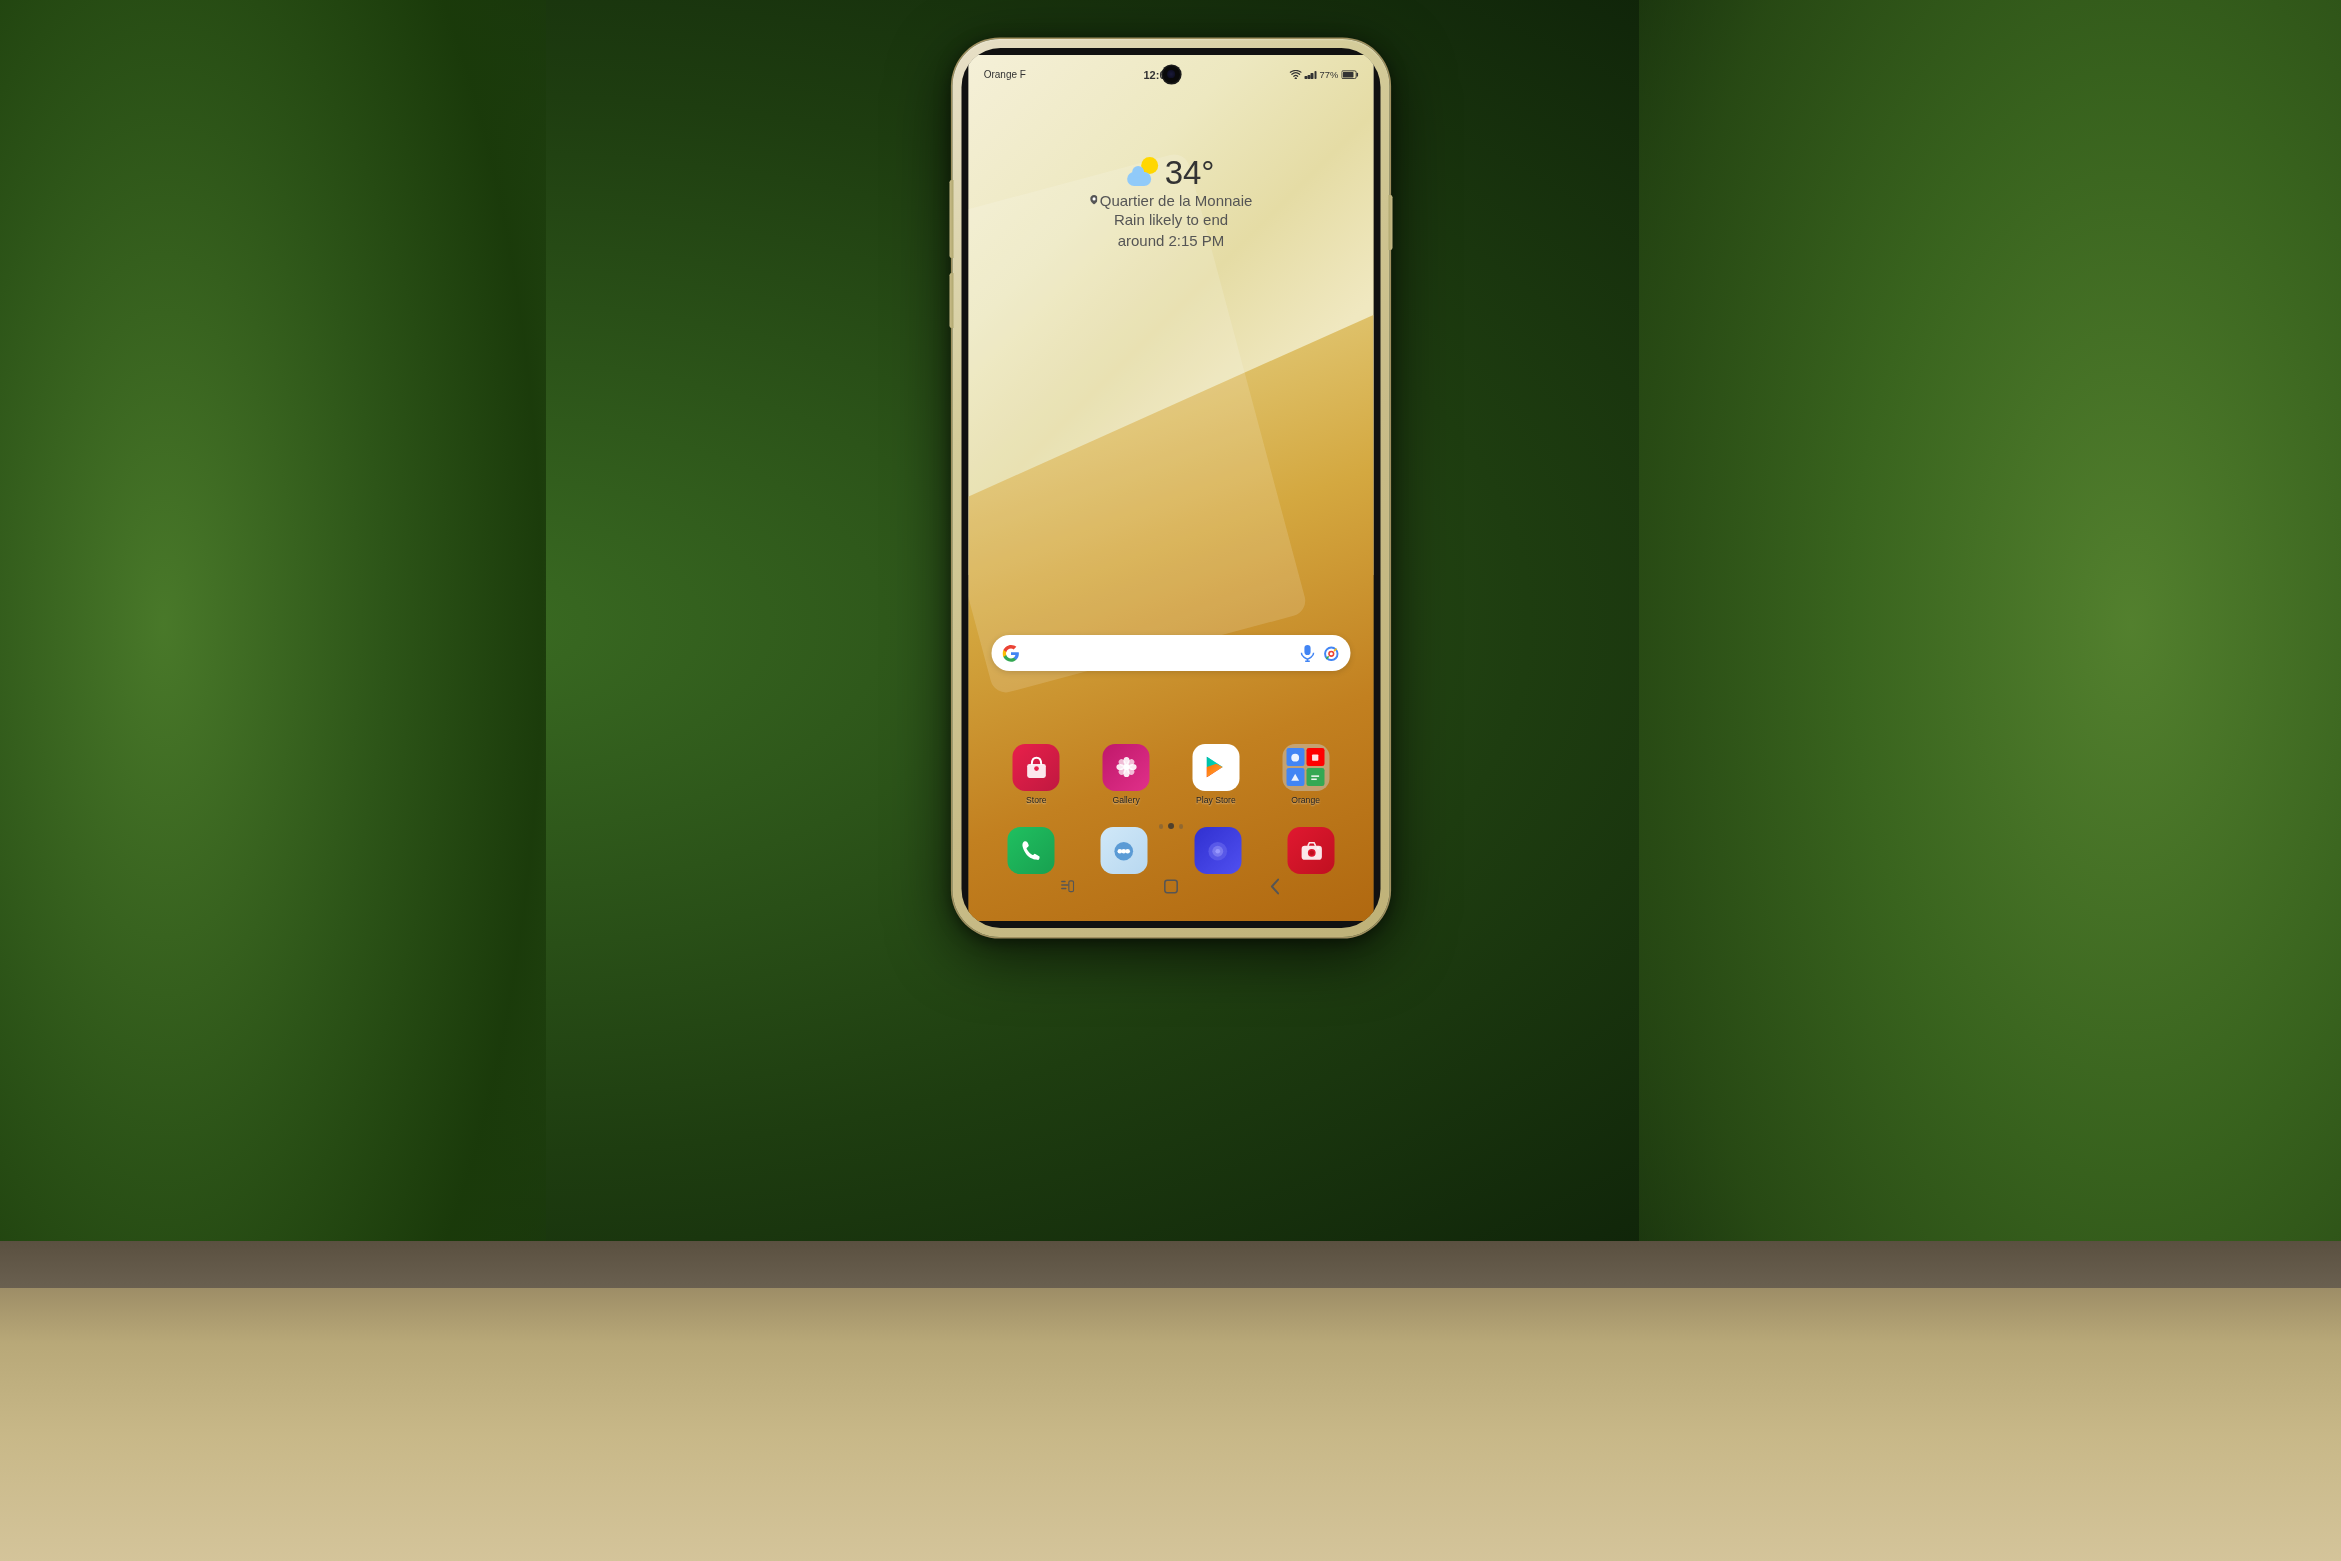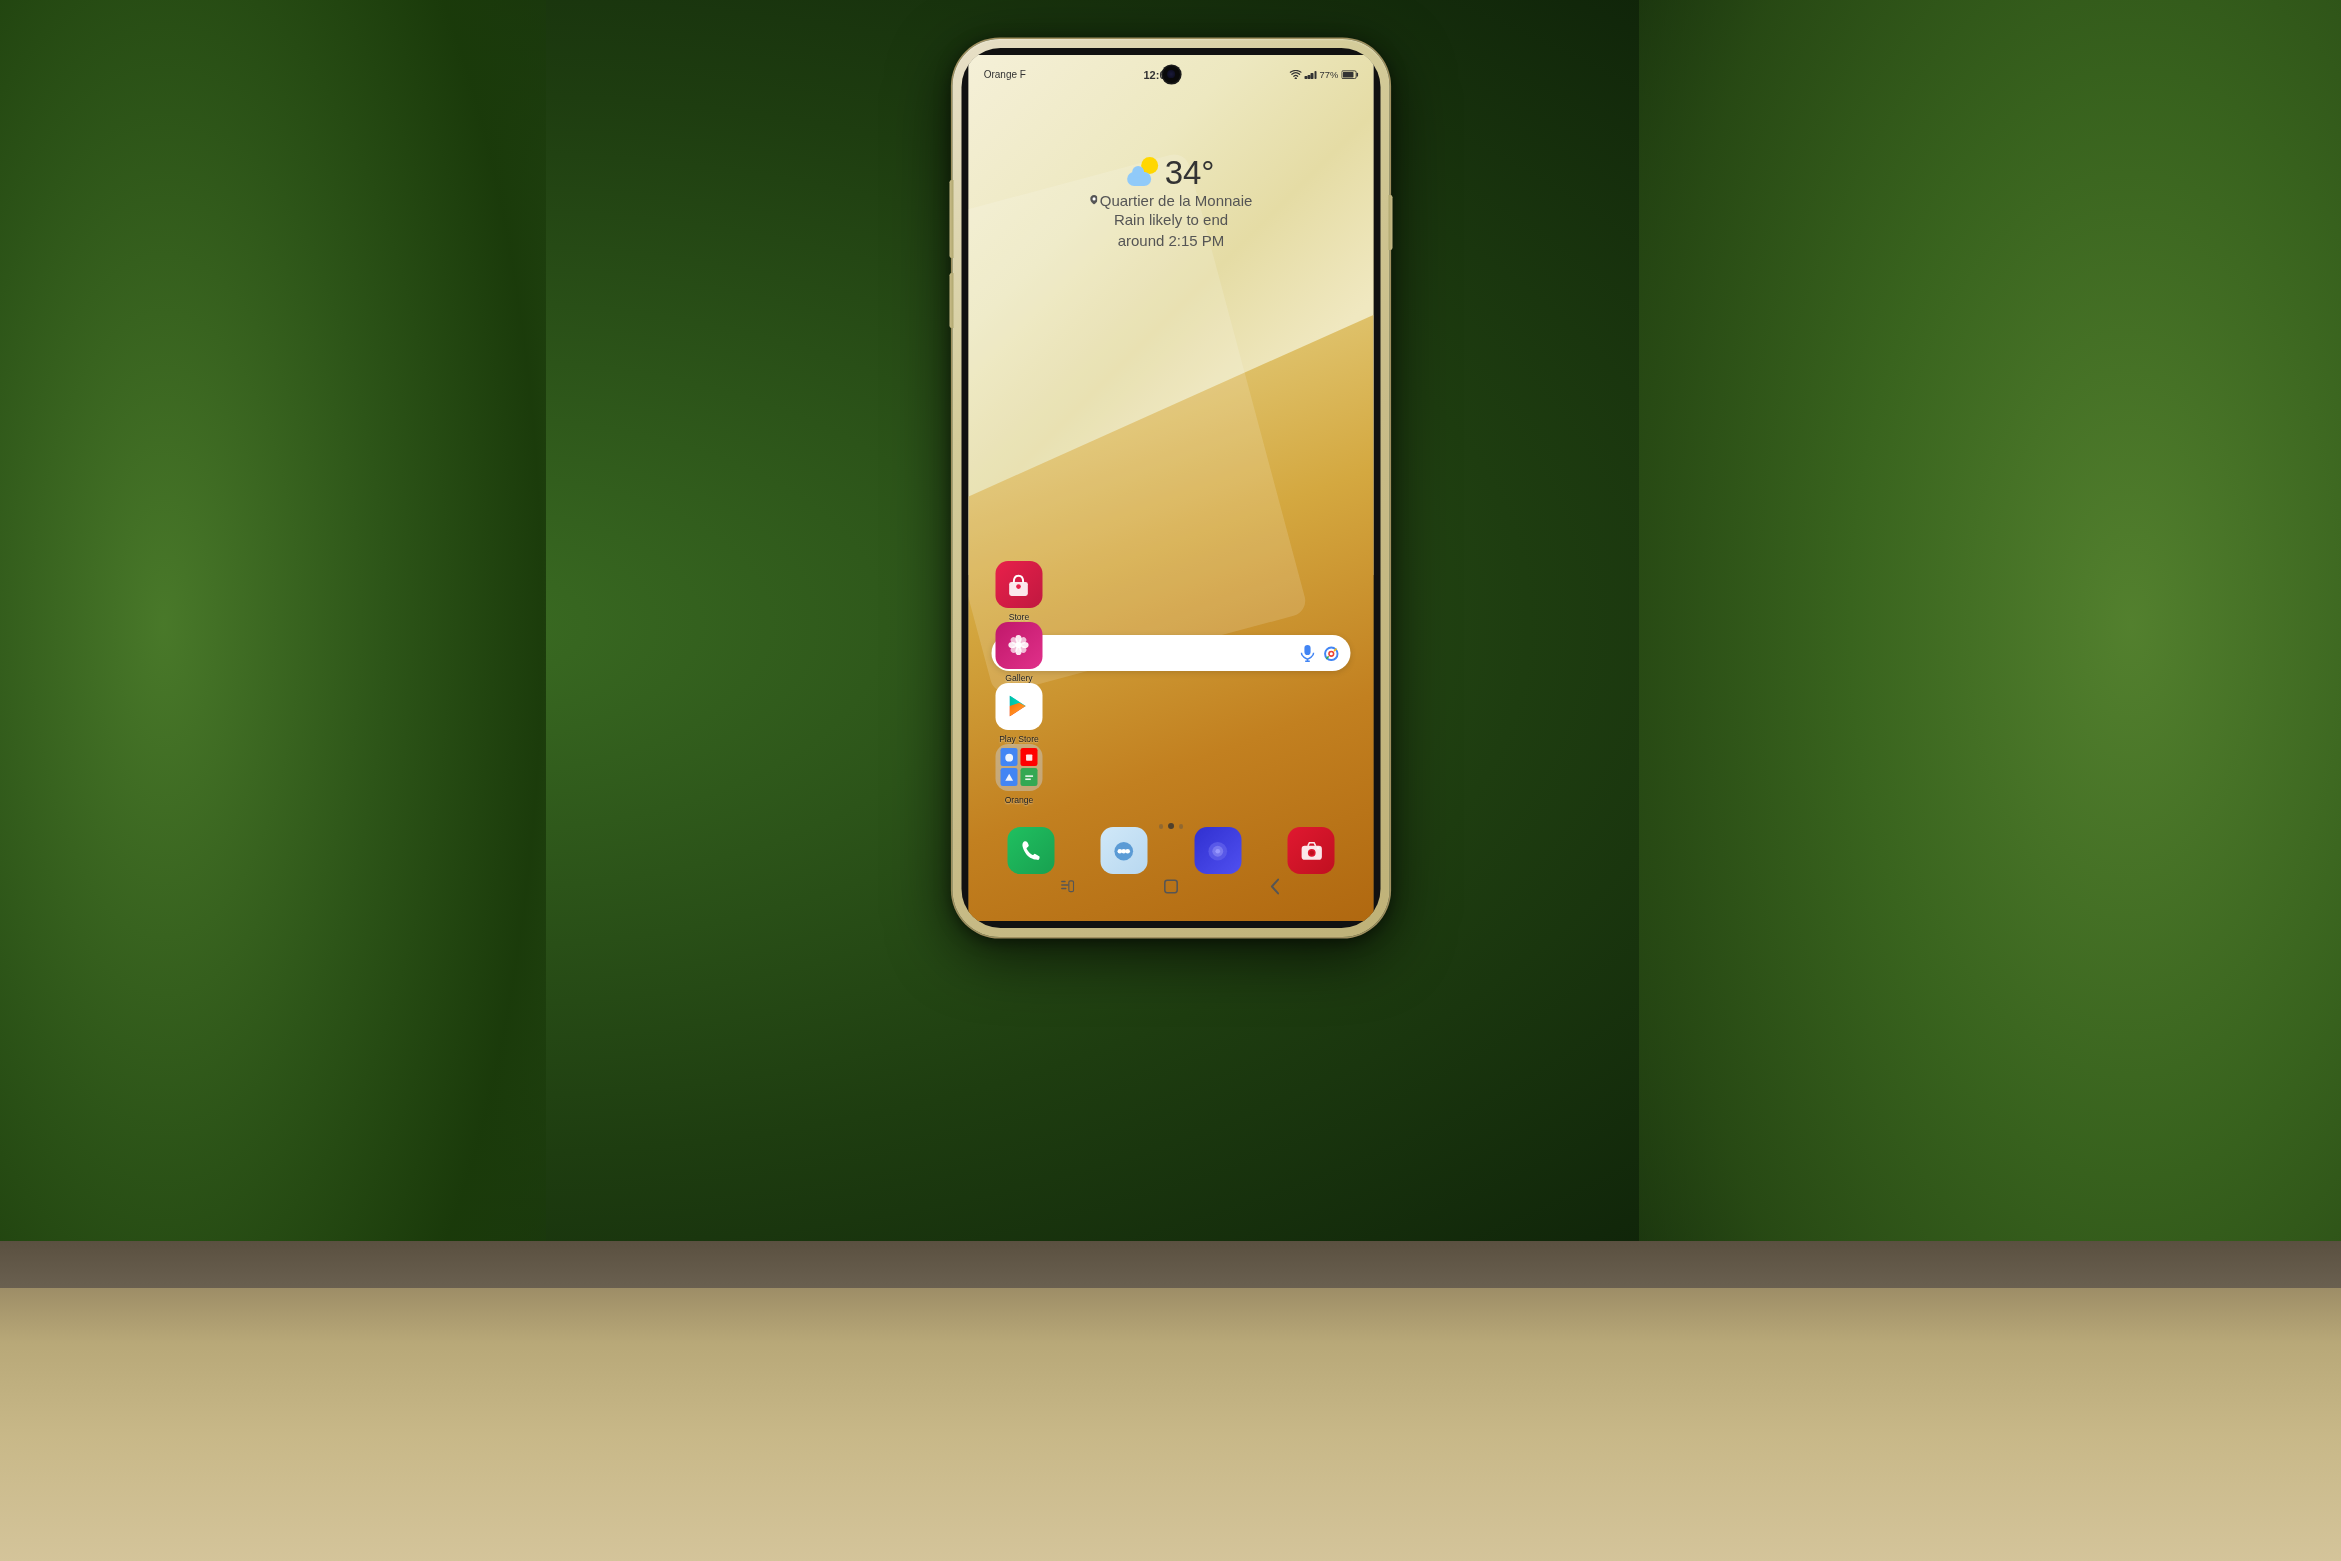--- a/index.html
+++ b/index.html
@@ -275,21 +275,20 @@
       bottom: 109px;
       left: 23.4px;
       right: 23.4px;
       z-index: 10;
     }
 
     .app-row {
       display: flex;
       justify-content: space-around;
       margin-bottom: 7.8px;
-      flex-direction: column;
     }
 
     .app-item {
       display: flex;
       flex-direction: column;
       align-items: center;
       gap: 3.9px;
       width: 55px;
     }
 

